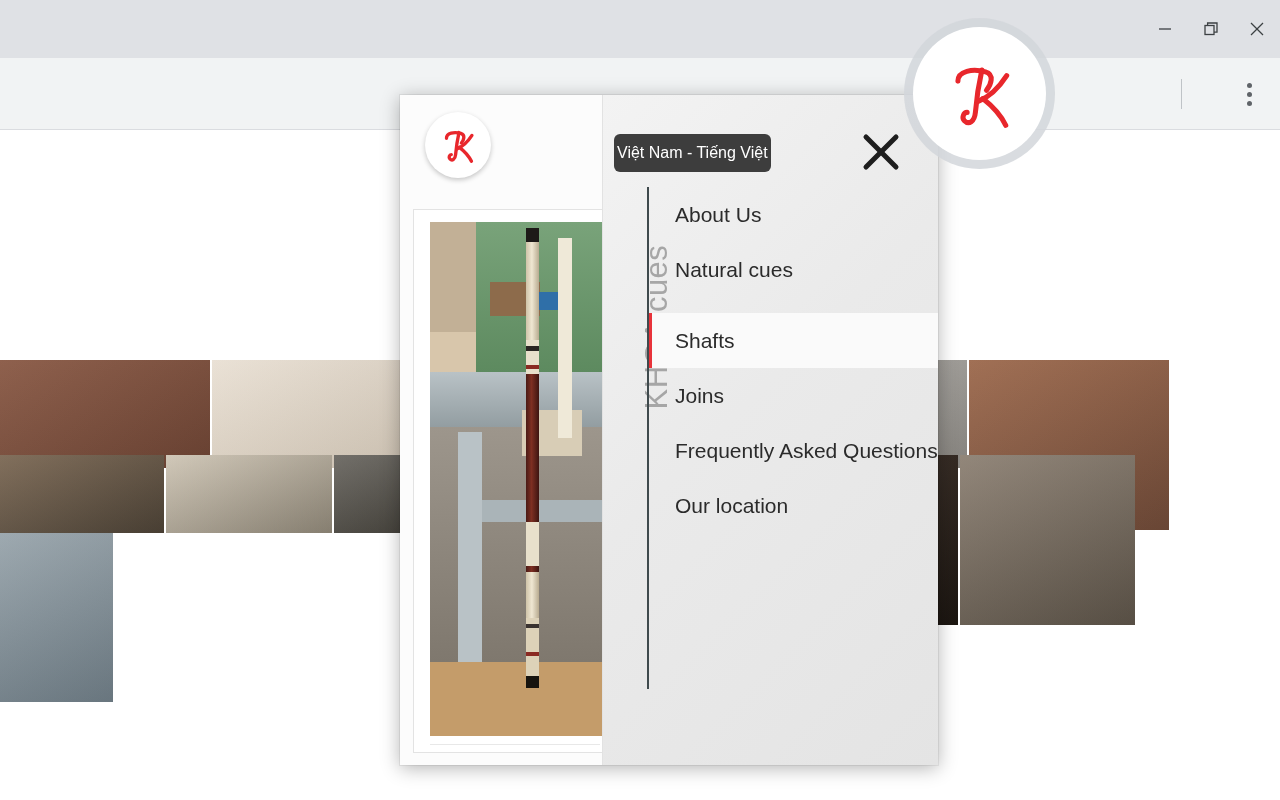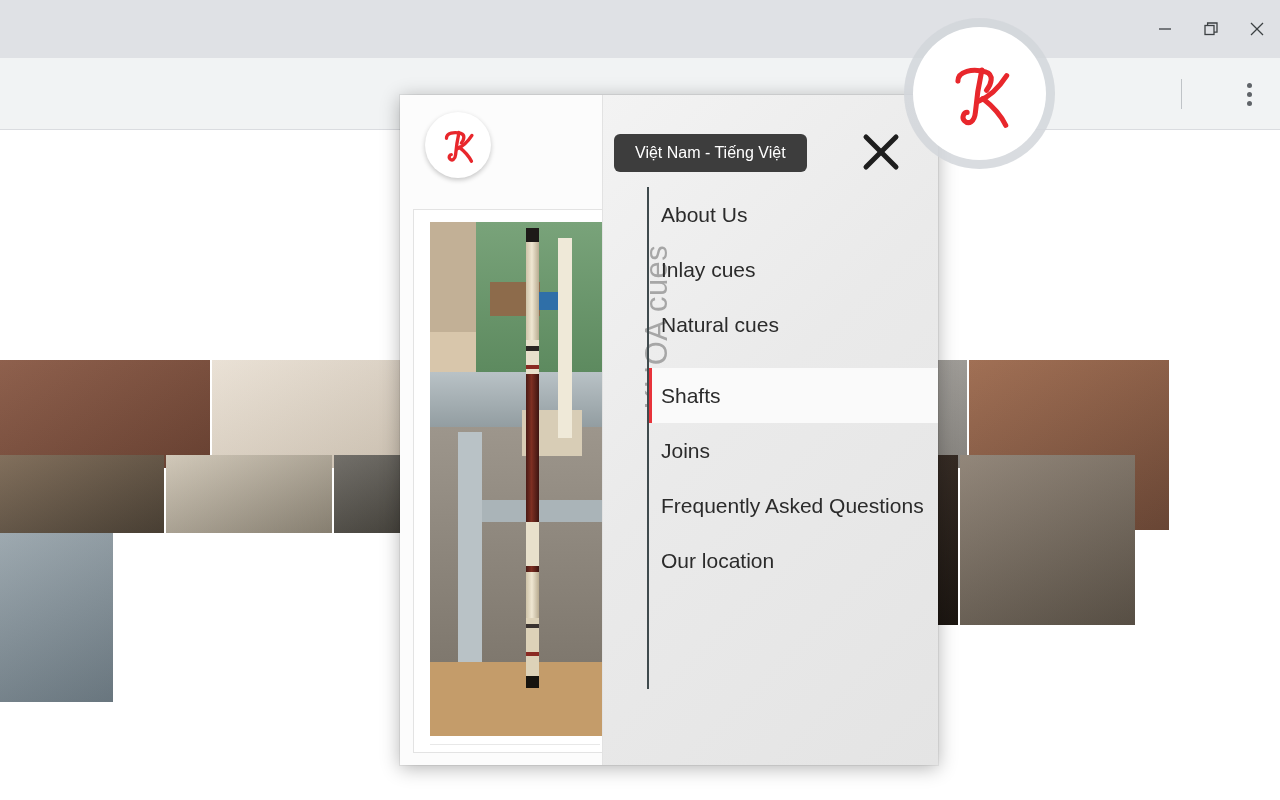--- a/index.html
+++ b/index.html
@@ -92,21 +92,21 @@
 
   
   #menu-panel{
     position:absolute; left:202px; top:0; width:336px; height:100%;
     background:linear-gradient(135deg,#f3f3f3 0%, #eaeaea 45%, #e4e4e4 100%);
     border-left:1px solid #e2e2e2;
   }
   #lang-btn{
     position:absolute; left:11px; top:39px;
     background:#3d3d3d; color:#fff; border:none; border-radius:6px;
-    padding:0 21px; height:38px; line-height:38px;
+    padding:0 3px; height:38px; line-height:38px;
     font-size:16px; font-family:"Liberation Sans", sans-serif;
     white-space:nowrap; cursor:pointer;
   }
   #close-btn{
     position:absolute; left:254px; top:33px; width:48px; height:48px;
     display:flex; align-items:center; justify-content:center; cursor:pointer;
   }
 
   #nav-wrap{
     position:absolute; left:0; top:92px; width:336px; height:510px;
@@ -119,21 +119,21 @@
     white-space:nowrap;
     font-family:"Liberation Sans", sans-serif;
   }
   #nav-rule{
     position:absolute; left:44px; top:0; width:2px; height:502px;
     background:#3f4a4d;
   }
   #nav-list{ position:absolute; left:46px; top:0; width:290px; list-style:none; }
   #nav-list li{
     height:55px; line-height:55px;
-    padding-left:12px;
+    padding-left:26px;
     font-size:21px; color:#2b2b2b; font-weight:300;
     white-space:nowrap; cursor:pointer;
     font-family:"Liberation Sans", sans-serif;
   }
   #nav-list li.active{
     background:#fafafa;
     box-shadow:inset 3px 0 0 0 #e8333a;
     margin-top:16px;
   }
 
@@ -281,21 +281,20 @@
           <line x1="6" y1="6" x2="36" y2="36" stroke="#1e1e1e" stroke-width="5" stroke-linecap="round"></line>
           <line x1="36" y1="6" x2="6" y2="36" stroke="#1e1e1e" stroke-width="5" stroke-linecap="round"></line>
         </svg>
       </div>
 
       <div id="nav-wrap">
         <div id="vert-brand">KHOA cues</div>
         <div id="nav-rule"></div>
         <ul id="nav-list">
             <li>About Us</li>
-            <li>Inlay cues</li>
             <li>Natural cues</li>
             <li class="active">Shafts</li>
             <li>Joins</li>
             <li>Frequently Asked Questions</li>
             <li>Our location</li>
           </ul>
       </div>
     </div>
 
   </div>

